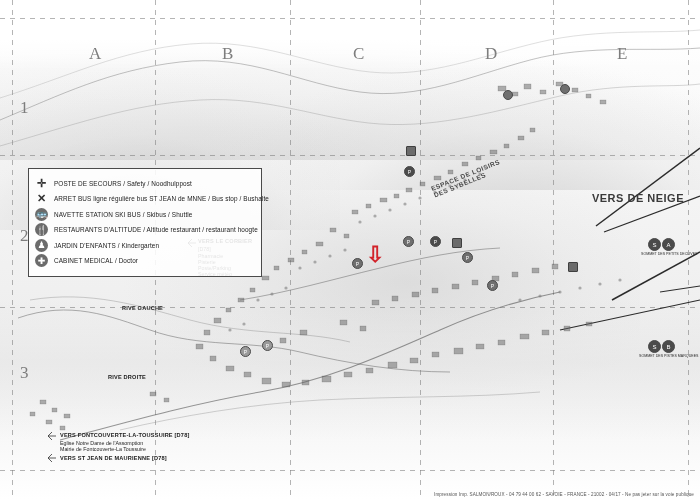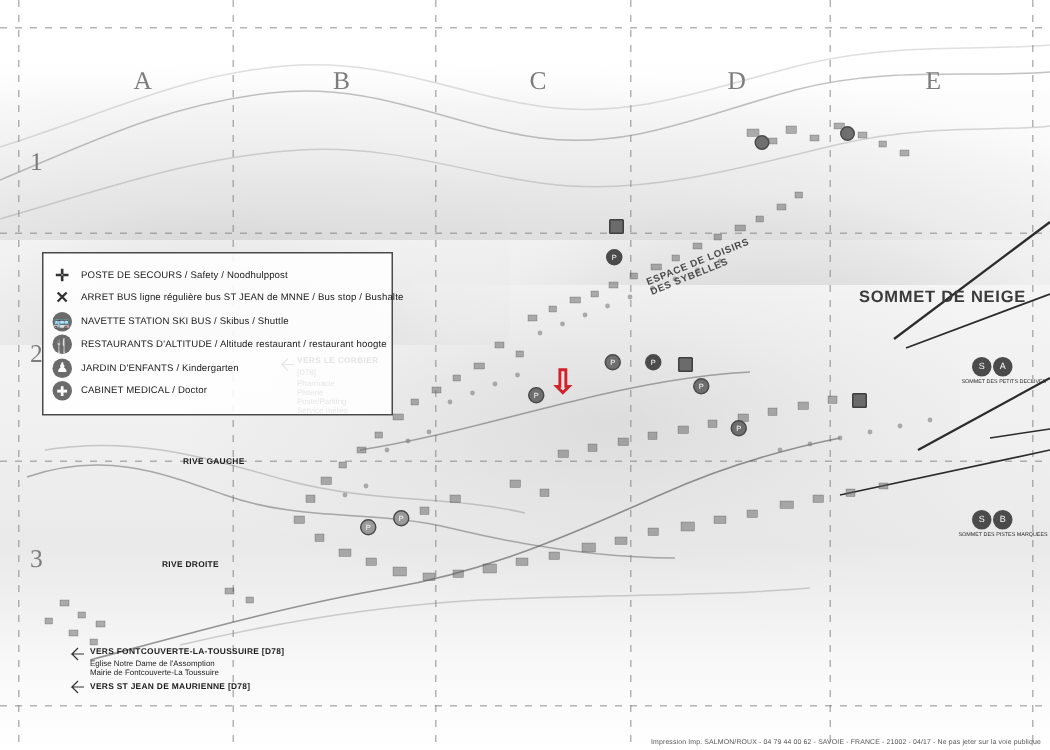--- a/index.html
+++ b/index.html
@@ -273,21 +273,21 @@
   <div class="pin dark" style="left:662px;top:238px;width:11px;height:11px;font-size:6px">A</div>
   <div class="mlabel-sm" style="left:641px;top:252px;width:58px;font-size:3.6px">SOMMET DES PETITS DECLIVES</div>
 
   <div class="pin dark" style="left:648px;top:340px;width:11px;height:11px;font-size:6px">S</div>
   <div class="pin dark" style="left:662px;top:340px;width:11px;height:11px;font-size:6px">B</div>
   <div class="mlabel-sm" style="left:639px;top:354px;width:60px;font-size:3.6px">SOMMET DES PISTES MARQUEES</div>
 
   <div class="arrow-red" style="left:366px;top:244px">⇩</div>
 
   <div class="big-area" style="left:430px;top:170px;width:80px;transform:rotate(-22deg);font-size:6.5px;color:#4a4a4a">ESPACE DE LOISIRS DES SYBELLES</div>
-  <div class="frontneige">SOMMET DE NEIGE</div>
+  <div class="frontneige">VERS DE NEIGE</div>
 
   <div class="mlabel" style="left:198px;top:238px">VERS LE CORBIER</div>
   <div class="mtext" style="left:198px;top:246px">[D78]</div>
   <div class="mtext" style="left:198px;top:253px">Pharmacie</div>
   <div class="mtext" style="left:198px;top:259px">Pisterie</div>
   <div class="mtext" style="left:198px;top:265px">Poste/Parking</div>
   <div class="mtext" style="left:198px;top:271px">Service météo</div>
 
   <div class="mlabel" style="left:122px;top:305px">RIVE GAUCHE</div>
   <div class="mlabel" style="left:108px;top:374px">RIVE DROITE</div>

